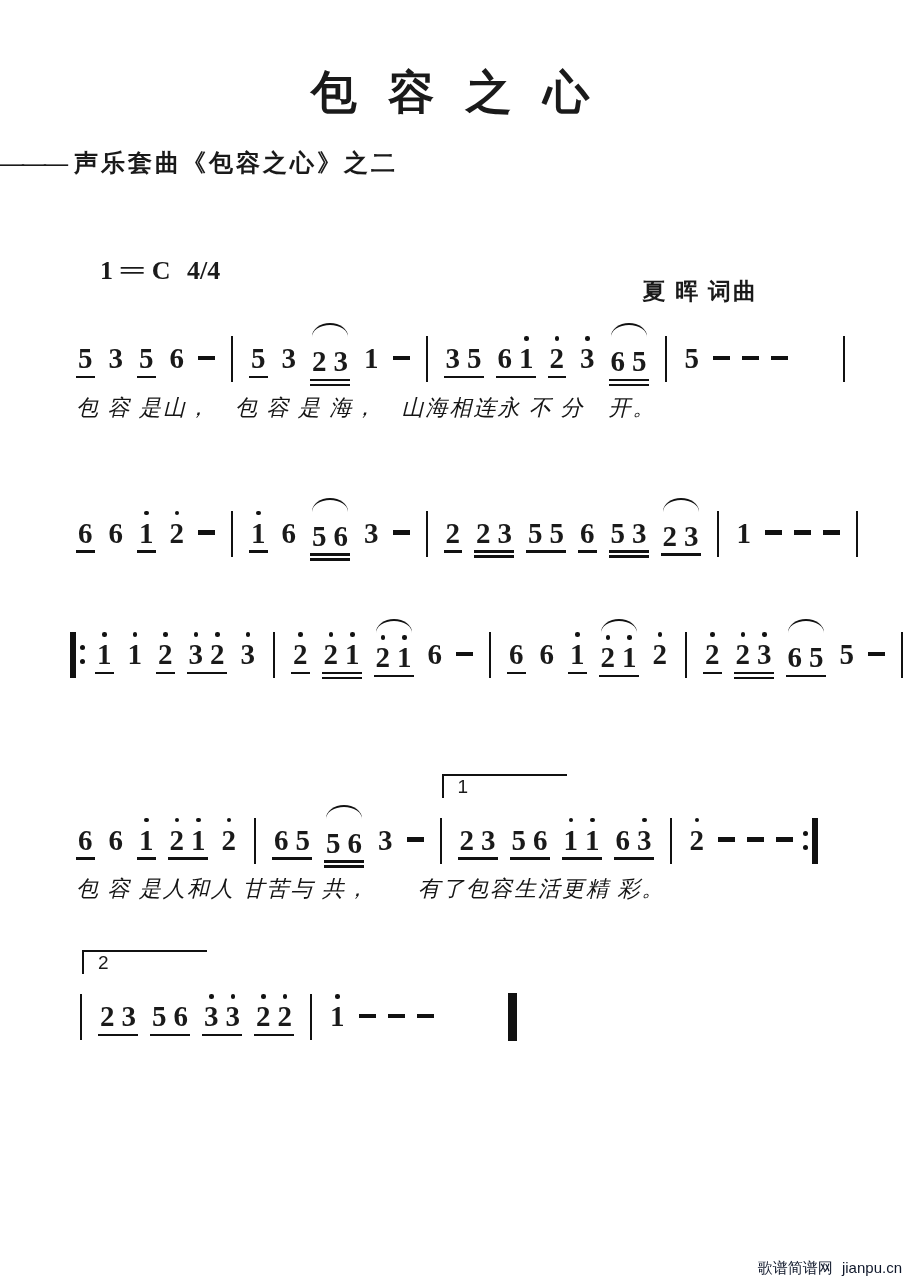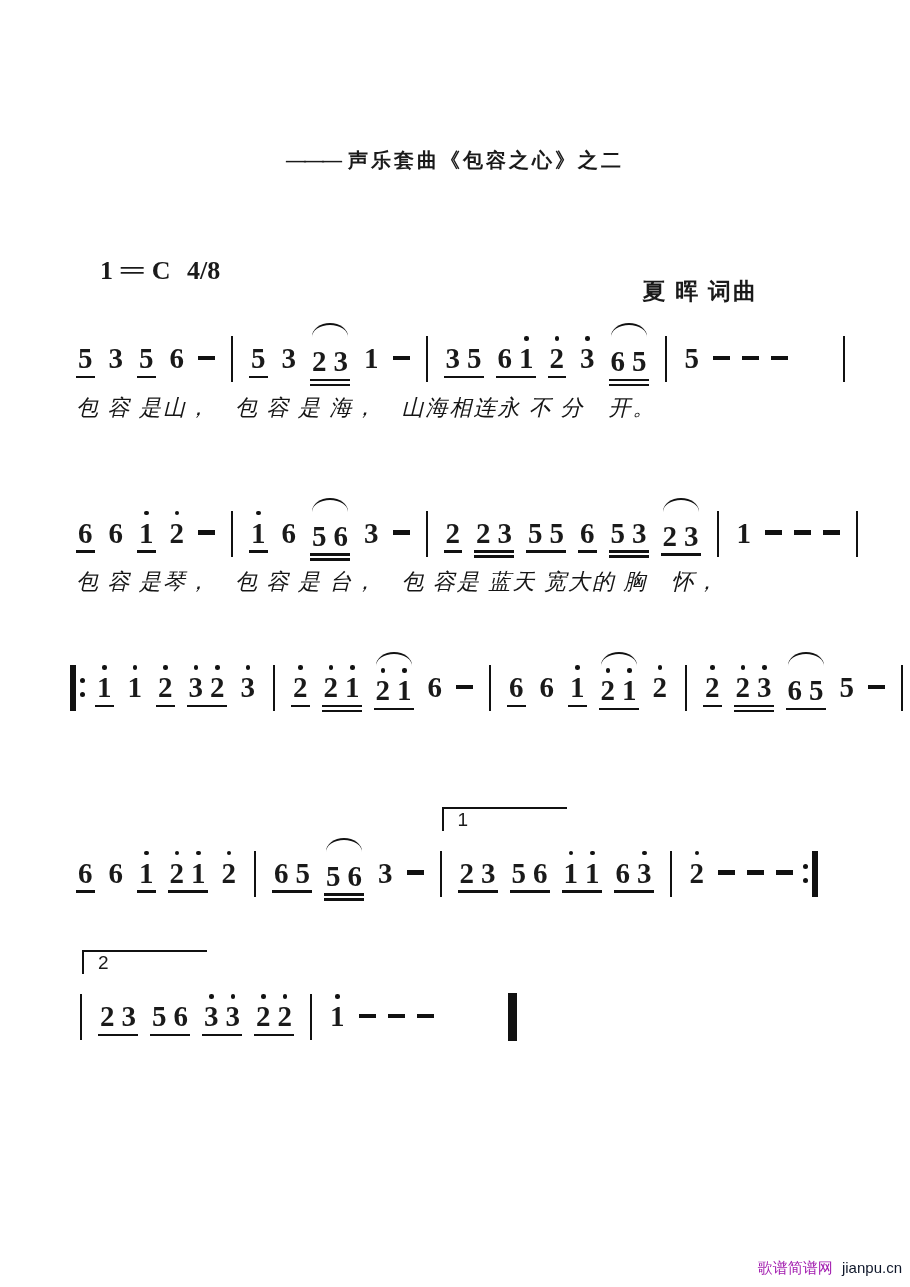--- a/index.html
+++ b/index.html
@@ -2,22 +2,22 @@
 <html><head>
 <meta charset="utf-8">
 <style>
   html,body{margin:0;padding:0;background:#fff;}
   .page{position:relative;width:910px;height:1287px;background:#fff;overflow:hidden;
         font-family:"Liberation Serif","DejaVu Serif",serif;color:#1a1a1a;}
 
   
   .title{position:absolute;top:62px;left:0;width:100%;text-align:center;
          font-size:46px;font-weight:bold;letter-spacing:10px;}
-  .subtitle{position:absolute;top:147px;left:0;width:100%;text-align:center;
-            font-size:20px;font-weight:bold;letter-spacing:3px;}
+  .subtitle{position:absolute;top:147px;left:0;width:100%;
+            font-size:24px;font-weight:bold;letter-spacing:3px;}
   .subtitle .dash{letter-spacing:-2px;margin-right:8px;font-weight:bold;}
   .keyrow{position:absolute;top:256px;left:0;width:100%;height:40px;}
   .keysig{position:absolute;left:100px;top:0;font-size:26px;font-weight:bold;}
   .keysig .eq{display:inline-block;transform:scaleX(1.9);margin:0 12px;}
   .keysig .meter{margin-left:10px;}
   .composer{position:absolute;right:152px;top:20px;font-size:23px;font-weight:bold;letter-spacing:2px;}
 
   
   .score{position:absolute;top:322px;left:70px;right:55px;}
   .score-line{margin-bottom:74px;}
@@ -53,37 +53,38 @@
           border-top:2px solid #111;border-left:2px solid #111;
           font-size:19px;line-height:22px;padding-left:14px;box-sizing:border-box;
           font-family:"Liberation Sans","DejaVu Sans",sans-serif;}
 
   .lyrics-row{margin-top:3px;padding-left:6px;font-size:22px;letter-spacing:2px;
               white-space:pre-wrap;color:#151515;font-style:italic;}
 
   
   .watermark{position:absolute;right:8px;bottom:9px;font-size:15px;
              font-family:"Liberation Sans","DejaVu Sans",sans-serif;}
-  .watermark .site{color:#a21caf;}
+  .watermark .site{color:#0f172a;}
   .watermark .url{color:#0f172a;margin-left:5px;}
 </style>
 </head>
 <body>
 
 <div class="page">
 
+  <div class="title">包 容 之 心</div>
 
   <div class="subtitle">
     <span class="dash">———</span><span>声乐套曲《包容之心》之二</span>
   </div>
 
   <div class="keyrow">
     <div class="keysig">
       <span>1</span><span class="eq">=</span><span>C</span>
-      <span class="meter">4/8</span>
+      <span class="meter">4/4</span>
     </div>
     <div class="composer">夏 晖 词曲</div>
   </div>
 
   <div class="score" id="score">
       <div class="score-line">
         <div class="notes-row">
           <div class="measure">
             <div class="tok">
               <div class="toprow"></div>
@@ -568,21 +569,20 @@
               <div class="dotrow"></div>
               <div class="dasharea">
                 <div class="dash-bar"></div>
               </div>
               <div class="ulrow"></div>
             </div>
           </div>
           <div class="spacer"></div>
           <div class="barline"></div>
         </div>
-        <div class="lyrics-row">包 容 是琴，　包 容 是 台，　包 容是 蓝天 宽大的 胸　怀，</div>
       </div>
       <div class="score-line">
         <div class="notes-row">
           <div style="display: flex;">
             <div class="thickbar"></div>
             <div class="rdots">
               <i></i>
               <i></i>
             </div>
           </div>
@@ -1123,20 +1123,21 @@
             </div>
           </div>
           <div style="display: flex;">
             <div class="rdots">
               <i></i>
               <i></i>
             </div>
             <div class="thickbar"></div>
           </div>
         </div>
+        <div class="lyrics-row">包 容 是人和人 甘苦与 共，　　有了包容生活更精 彩。</div>
       </div>
       <div class="score-line has-ending">
         <div class="notes-row">
           <div class="barline"></div>
           <div class="measure">
             <div class="ending">2</div>
             <div class="tok">
               <div class="toprow"></div>
               <div class="ngroup">
                 <div class="n">

